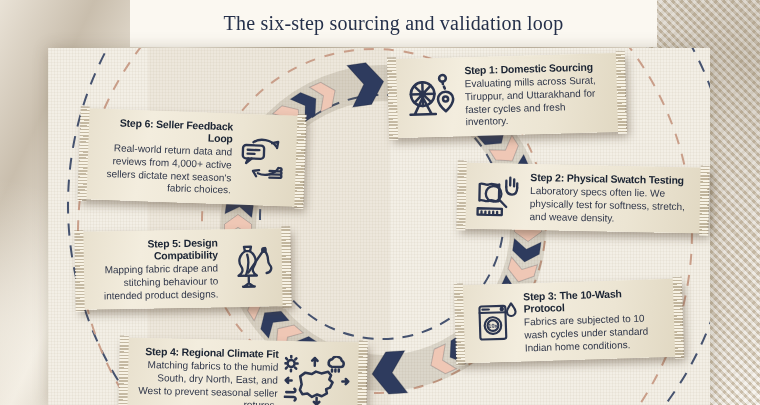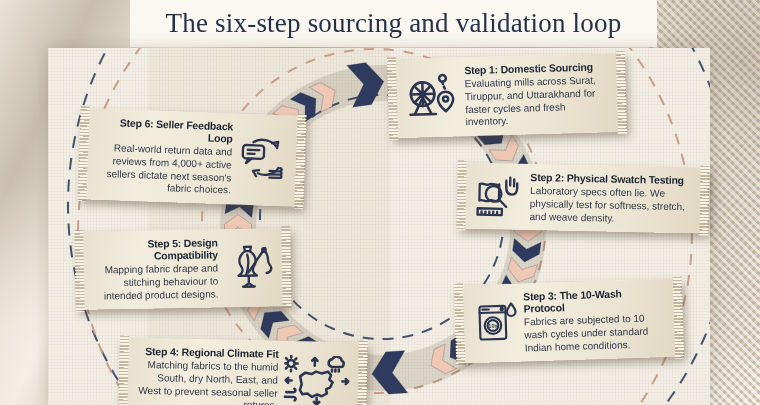--- a/index.html
+++ b/index.html
@@ -19,21 +19,21 @@
       radial-gradient(circle at 20% 70%, rgba(120,100,75,.18), transparent 50%),
       repeating-linear-gradient(45deg, rgba(255,255,255,.55) 0 3px, rgba(168,152,126,.28) 3px 6px),
       repeating-linear-gradient(-45deg, rgba(255,255,255,.4) 0 3px, rgba(168,152,126,.22) 3px 6px);
   }
   .title-panel{
     position:absolute;left:130px;top:0;width:527px;height:47px;z-index:2;
     background:#fbf8f1;display:flex;align-items:center;justify-content:center;
   }
   .title-panel h1{
     margin:0;font-family:"Liberation Serif",serif;font-weight:500;
-    font-size:27px;letter-spacing:.2px;color:#25304a;white-space:nowrap;text-align:center;
+    font-size:20px;letter-spacing:.2px;color:#25304a;white-space:nowrap;text-align:center;
   }
   .canvas{
     position:absolute;left:48px;top:48px;width:662px;height:357px;z-index:2;
     background-color:#f3efe6;
     background-image:
       repeating-linear-gradient(0deg, rgba(190,178,155,.10) 0 1px, transparent 1px 3px),
       repeating-linear-gradient(90deg, rgba(190,178,155,.12) 0 1px, transparent 1px 3px);
     box-shadow:0 0 14px rgba(90,75,55,.25);
   }
   .canvas-band{

